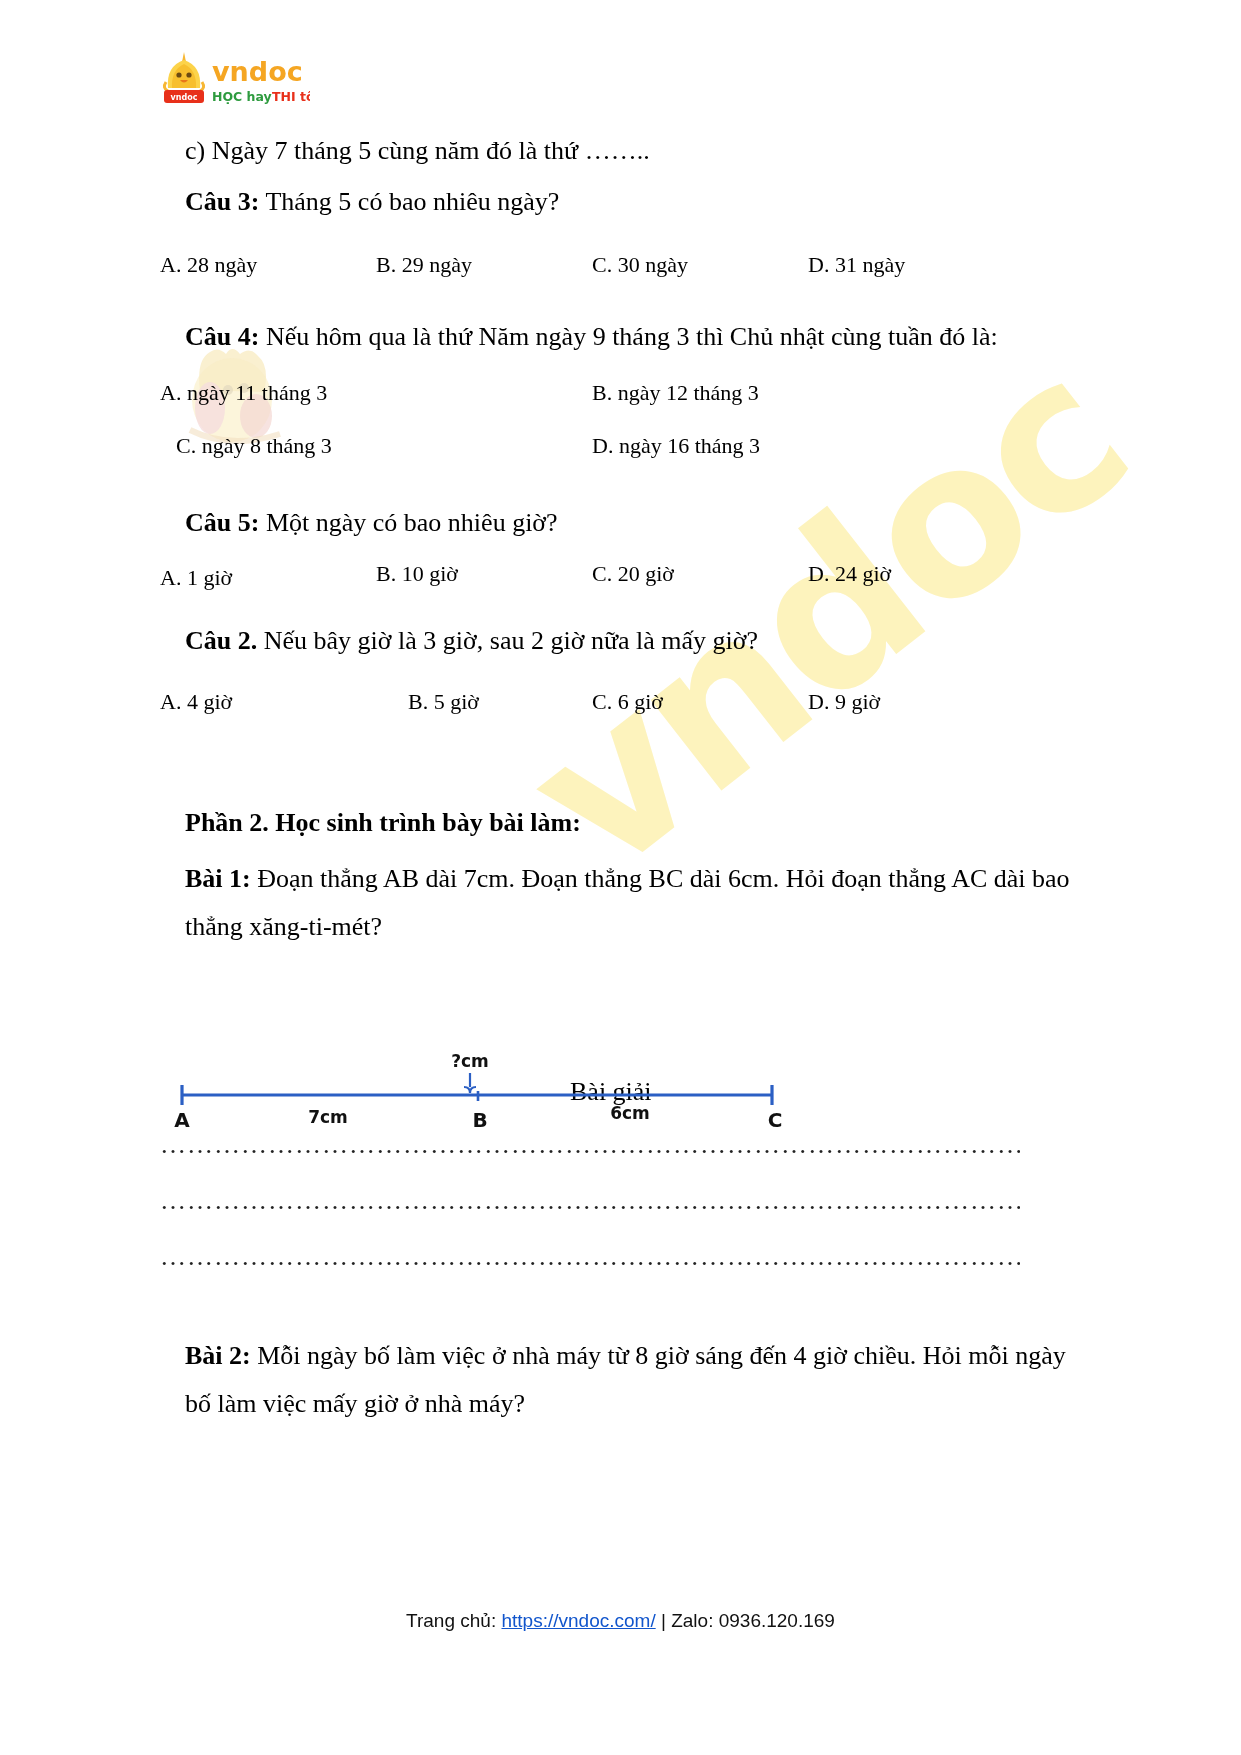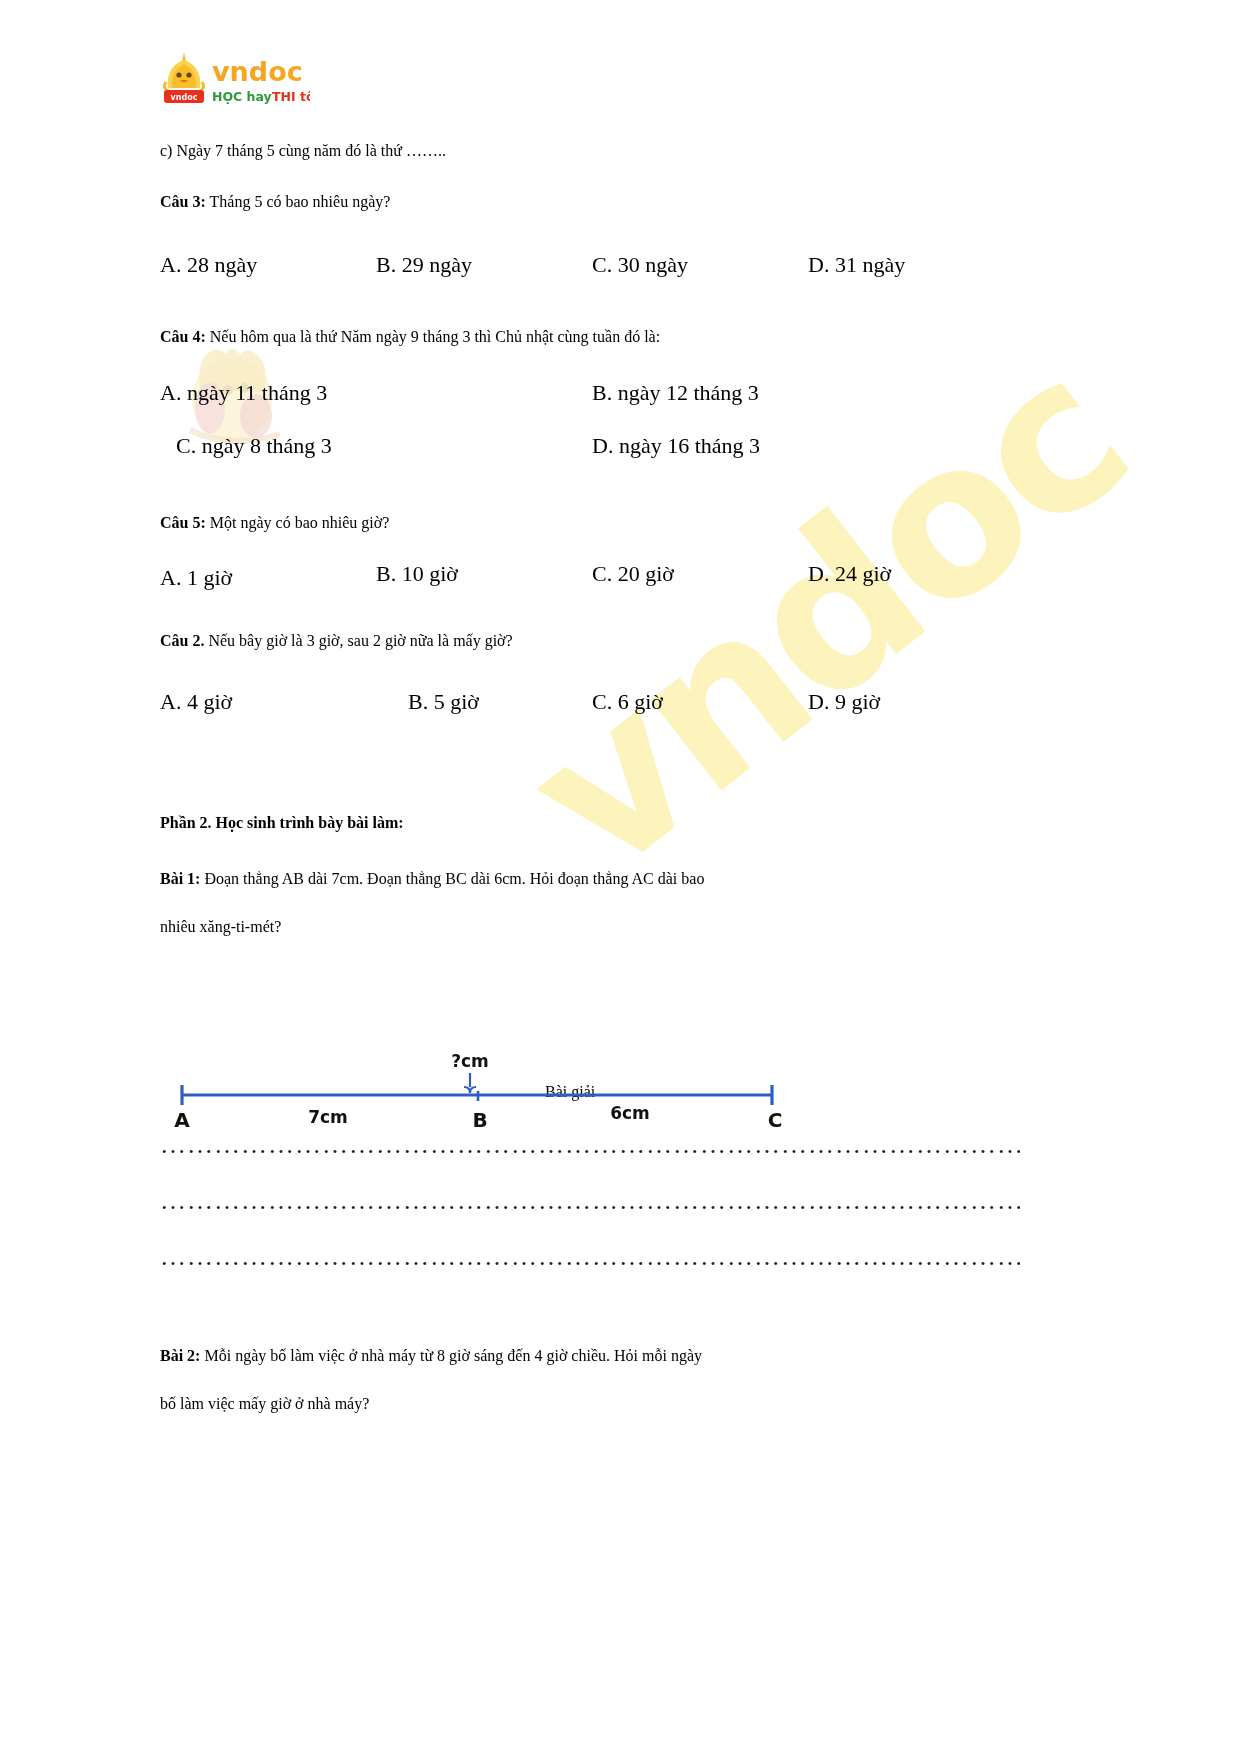--- a/index.html
+++ b/index.html
@@ -51,23 +51,24 @@
 
   
   .content {
     position:absolute;
     left:0; top:0;
     width:1241px;
     z-index:2;
   }
   .line {
     position:absolute;
-    font-size:16px;
+    font-size:26px;
     line-height:34px;
     white-space:nowrap;
+    margin-left:25px;
   }
   .b { font-weight:bold; }
 
   .opt { position:absolute; font-size:22px; white-space:nowrap; }
 
   
   .diagram { position:absolute; left:160px; top:1045px; width:680px; height:105px; z-index:2; }
 
   
   .dots {
@@ -171,21 +172,21 @@
     <div class="opt" style="left:368px; top:689px;margin-left:40px;">B. 5 giờ</div>
     <div class="opt" style="left:592px; top:689px;">C. 6 giờ</div>
     <div class="opt" style="left:808px; top:689px;">D. 9 giờ</div>
 
     <div class="line b" style="left:160px; top:806px;">Phần 2. Học sinh trình bày bài làm:</div>
 
     <div class="line" style="left:160px; top:862px;">
       <span class="b">Bài 1:</span>
       <span>Đoạn thẳng AB dài 7cm. Đoạn thẳng BC dài 6cm. Hỏi đoạn thẳng AC dài bao</span>
     </div>
-    <div class="line" style="left:160px; top:910px;">nhiêu xăng-ti-mét?</div>
+    <div class="line" style="left:160px; top:910px;">thẳng xăng-ti-mét?</div>
 
     <div class="line" style="left:545px; top:1075px;">Bài giải</div>
 
     <div class="dots" style="left:160px; top:1130px;">…………………………………………………………………………………………………</div>
     <div class="dots" style="left:160px; top:1186px;">…………………………………………………………………………………………………</div>
     <div class="dots" style="left:160px; top:1242px;">…………………………………………………………………………………………………</div>
 
     <div class="line" style="left:160px; top:1339px;">
       <span class="b">Bài 2:</span>
       <span>Mỗi ngày bố làm việc ở nhà máy từ  8 giờ sáng đến 4 giờ chiều. Hỏi mỗi ngày</span>
@@ -207,14 +208,20 @@
     <line x1="318" y1="46" x2="318" y2="56" stroke="#2b5fc4" stroke-width="2.6"></line>
 
     <text x="22" y="82" font-family="DejaVu Sans, sans-serif" font-size="20" font-weight="bold" fill="#111" text-anchor="middle">A</text>
     <text x="320" y="82" font-family="DejaVu Sans, sans-serif" font-size="20" font-weight="bold" fill="#111" text-anchor="middle">B</text>
     <text x="615" y="82" font-family="DejaVu Sans, sans-serif" font-size="20" font-weight="bold" fill="#111" text-anchor="middle">C</text>
 
     <text x="168" y="78" font-family="DejaVu Sans, sans-serif" font-size="17" font-weight="bold" fill="#111" text-anchor="middle">7cm</text>
     <text x="470" y="74" font-family="DejaVu Sans, sans-serif" font-size="17" font-weight="bold" fill="#111" text-anchor="middle">6cm</text>
   </svg>
 
+  <div class="footer">
+    <span>Trang chủ:</span>
+    <a href="#">https://vndoc.com/</a>
+    <span>|</span>
+    <span>Zalo: 0936.120.169</span>
+  </div>
 
 </div>
 
 </body></html>

